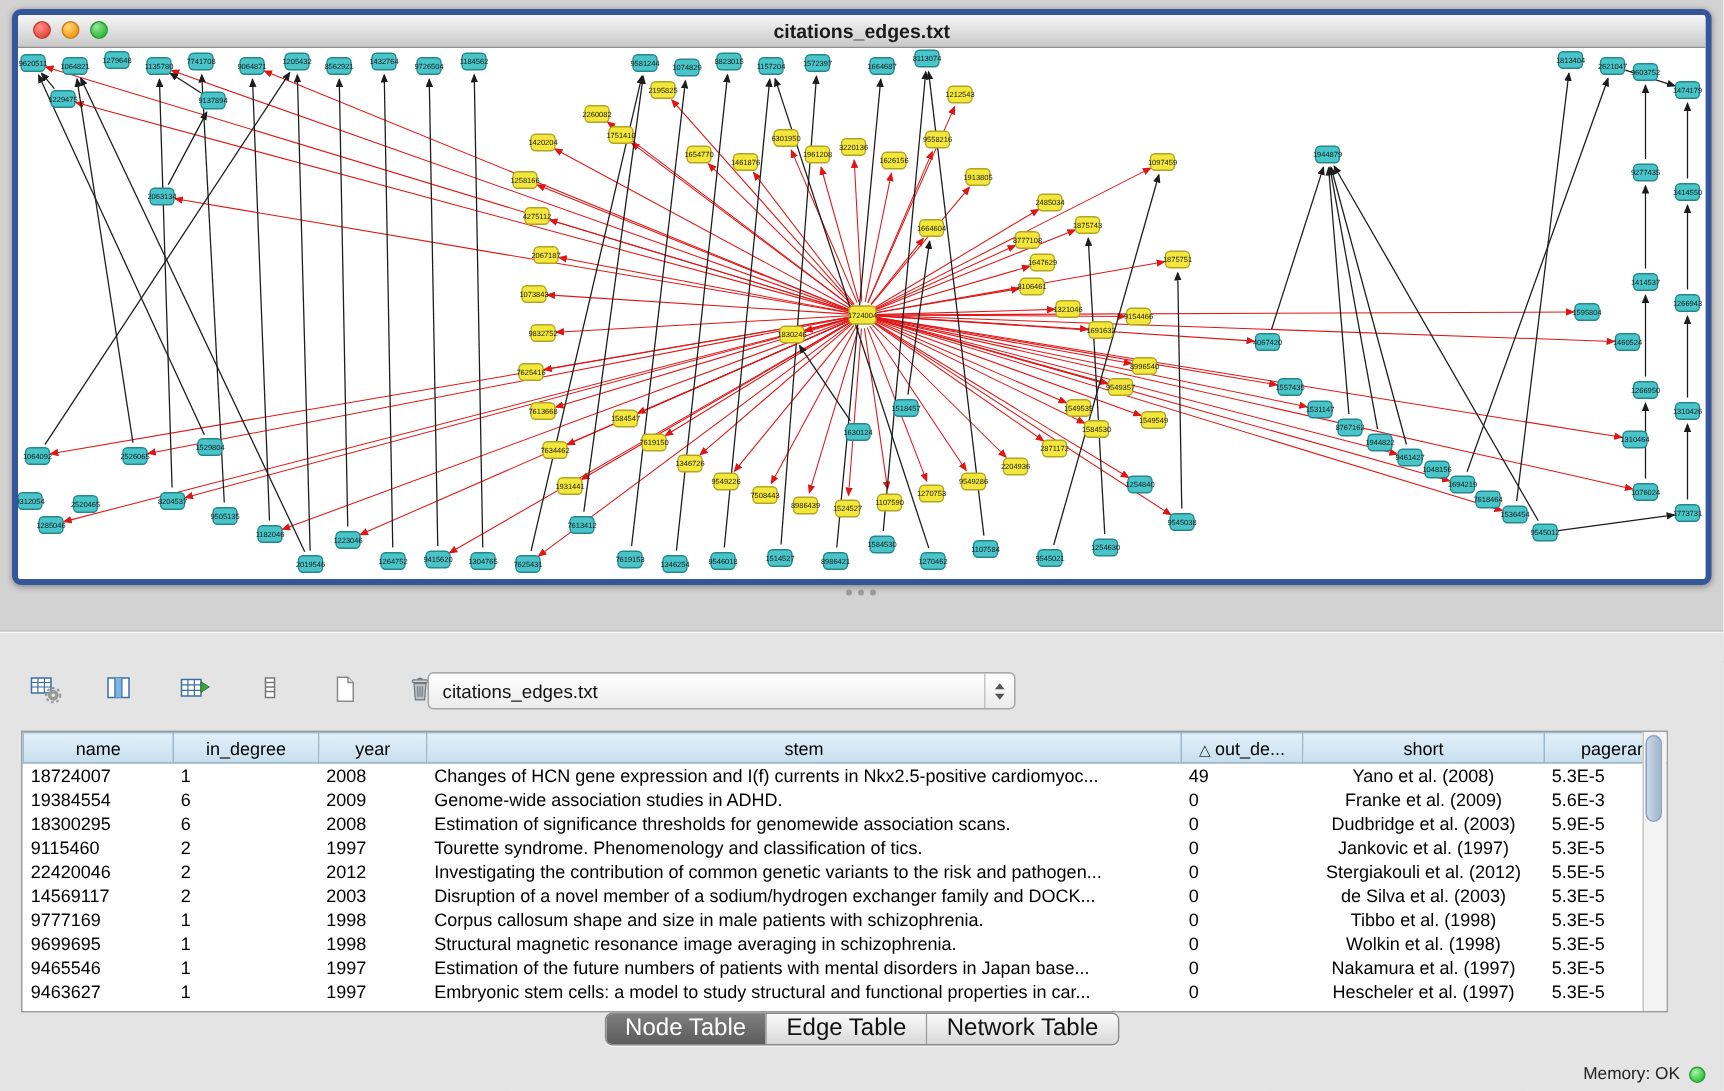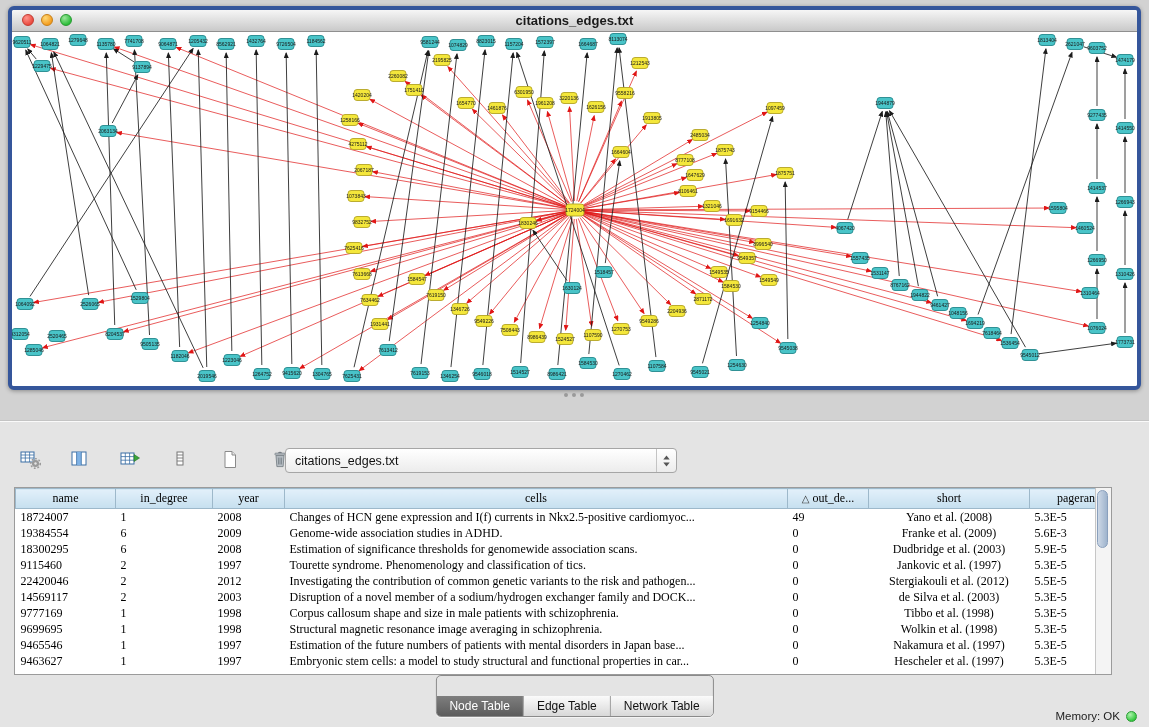--- a/index.html
+++ b/index.html
@@ -39,34 +39,34 @@
     background:transparent;border:none;padding:0;}
   .combo{position:absolute;left:285px;top:26px;width:392px;height:25px;box-sizing:border-box;
     background:linear-gradient(#ffffff,#ececec);border:1px solid #a6a6a6;border-radius:4px;
     display:flex;align-items:center;}
   .combo-text{flex:1;padding-left:9px;font-size:12.5px;color:#111;white-space:nowrap;overflow:hidden;}
   .combo-arrows{width:19px;height:100%;display:flex;align-items:center;justify-content:center;
     border-left:1px solid #c4c4c4;}
   
   .table-frame{position:absolute;left:14px;top:65px;width:1098px;height:188px;box-sizing:border-box;
     background:#fff;border:1px solid #9b9b9b;overflow:hidden;}
-  table{border-collapse:collapse;table-layout:fixed;width:1080px;font-size:12px;font-family:Liberation Serif, serif;}
+  table{border-collapse:collapse;table-layout:fixed;width:1080px;font-size:12px;}
   th{height:19px;background:linear-gradient(#e2f0fa,#c6dfef);border:1px solid #9db8ca;
     font-weight:normal;font-size:12px;color:#000;padding:0 2px;overflow:hidden;white-space:nowrap;text-align:center;}
   td{height:16px;padding:0 5px;white-space:nowrap;overflow:hidden;color:#000;}
   td.center{text-align:center;}
   .sort-glyph{font-size:10px;margin-right:3px;color:#333;}
   .vscroll{position:absolute;right:0;top:0;bottom:0;width:15px;border-left:1px solid #c6c6c6;background:#f4f4f4;}
   .vthumb{position:absolute;left:1px;top:2px;width:11px;height:58px;border-radius:6px;
     background:linear-gradient(90deg,#cdd8e6,#9fb4cd);border:1px solid #8aa0bd;box-sizing:border-box;}
   
   .tabs{position:absolute;left:50%;transform:translateX(-50%);top:253px;display:flex;
     border:1px solid #8a8a8a;border-radius:5px;overflow:hidden;box-shadow:0 1px 0 rgba(255,255,255,.6);}
-  .tab{padding:3px 13px;font-size:12px;line-height:14px;background:linear-gradient(#fbfbfb,#d8d8d8);
-    color:#111;border-right:1px solid #9a9a9a;white-space:nowrap;margin-top:20px;}
+  .tab{padding:3px 13px;font-size:16px;line-height:14px;background:linear-gradient(#fbfbfb,#d8d8d8);
+    color:#111;border-right:1px solid #9a9a9a;white-space:nowrap;}
   .tab:last-child{border-right:none;}
   .tab.selected{background:linear-gradient(#7e7e7e,#5c5c5c);color:#fff;}
   
   .status{position:absolute;right:12px;top:288px;display:flex;align-items:center;gap:6px;
     font-size:11.5px;color:#222;}
   .mem-dot{width:11px;height:11px;border-radius:50%;box-sizing:border-box;
     background:radial-gradient(circle at 35% 30%,#aef2ae,#34c83e 72%);border:1px solid #2a9c34;}
 </style>
 </head>
 <body>
@@ -824,21 +824,21 @@
     </span>
   </div>
 
   <div class="table-frame">
     <table id="data-table">
       <thead id="table-head">
           <tr>
             <th style="width: 95px;">name</th>
             <th style="width: 92px;">in_degree</th>
             <th style="width: 67px; margin-left: 16px;">year</th>
-            <th style="width: 498px;">cells</th>
+            <th style="width: 498px;">stem</th>
             <th style="width: 76px;"><span class="sort-glyph">△</span>out_de...</th>
             <th style="width: 156px;">short</th>
             <th style="width: 94px;">pagerank</th>
           </tr>
         </thead>
       <tbody id="table-body">
           <tr>
             <td>18724007</td>
             <td>1</td>
             <td>2008</td>

